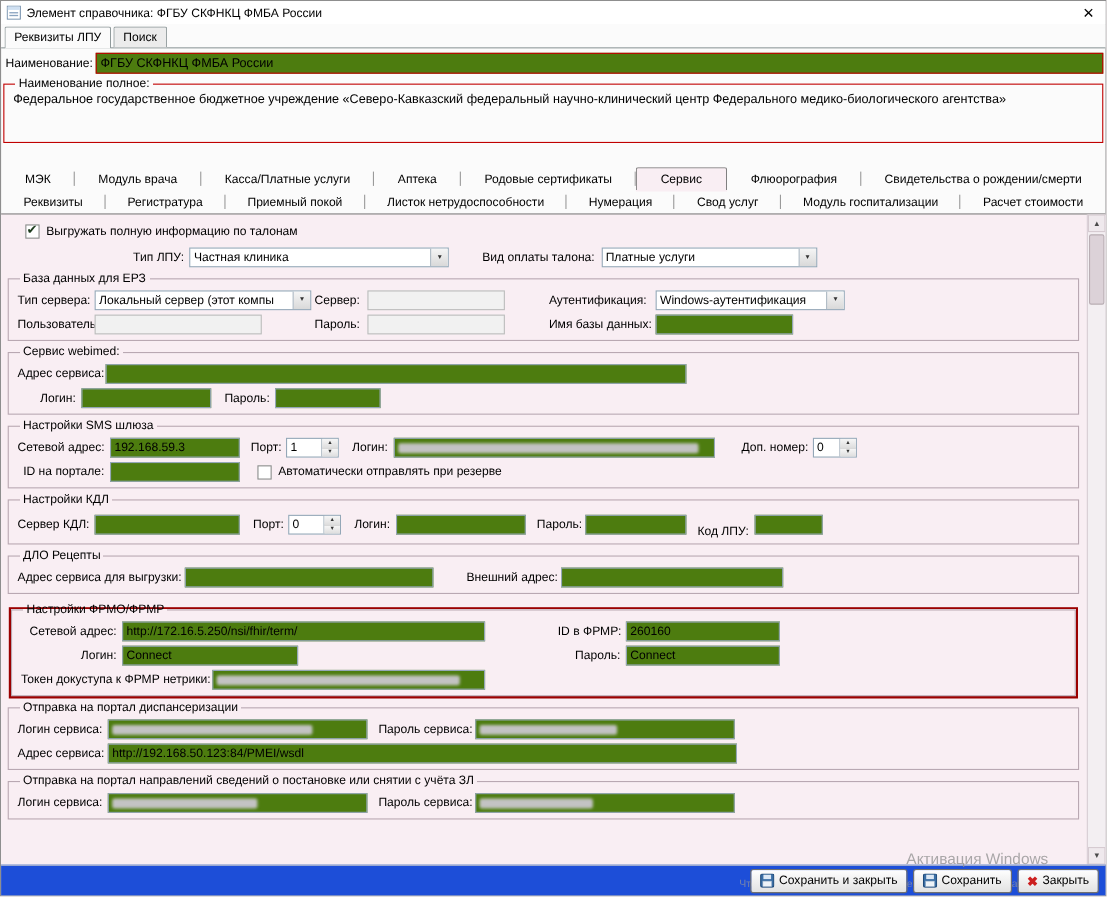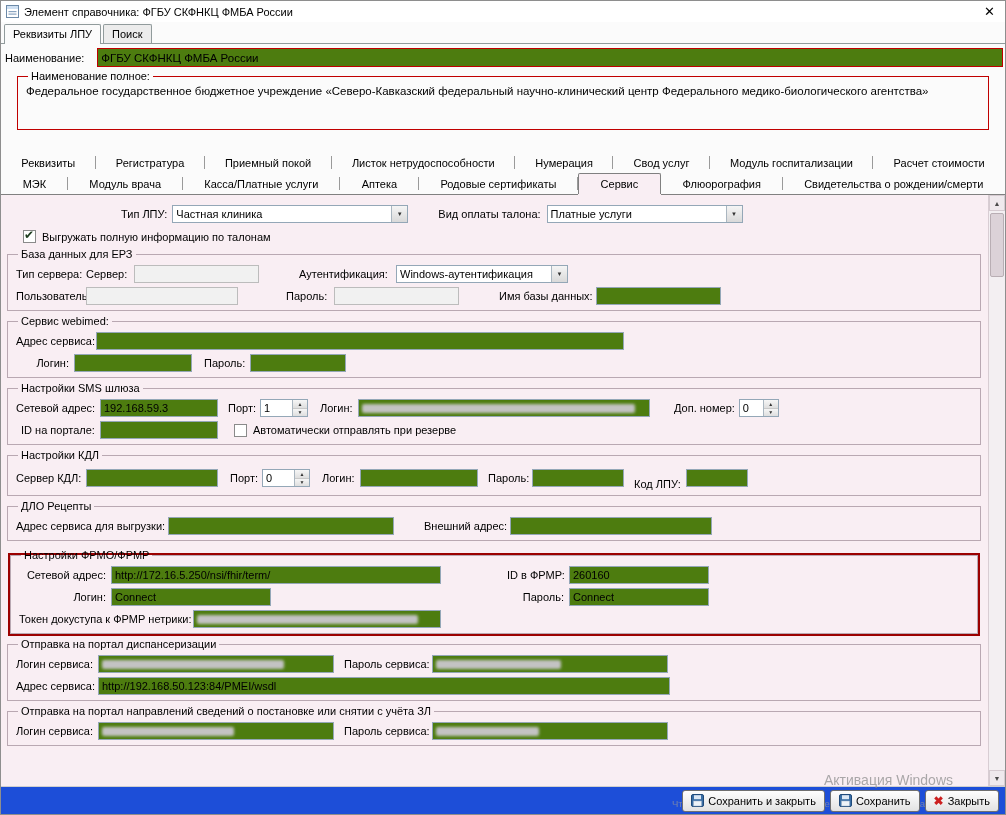--- a/index.html
+++ b/index.html
@@ -13,29 +13,29 @@
   .titlebar .title { font-size: 11px; white-space: nowrap; }
   .close-x { margin-left: auto; font-size: 13px; line-height: 1; padding: 0 4px; color: #000; cursor: default; }
   .app-icon svg { display: block; }
 
   
   .toptabs { height: 22px; flex: 0 0 auto; display: flex; align-items: flex-end; padding-left: 3px; border-bottom: 1px solid #919b9c; background: #fbfbfb; }
   .toptab { padding: 3px 8px 3px; border: 1px solid #919b9c; border-bottom: none; border-radius: 2px 2px 0 0; background: #ececec; margin-right: 2px; white-space: nowrap; }
   .toptab.active { background: #fbfbfb; margin-bottom: -1px; padding-bottom: 4px; }
 
   
-  .name-row { flex: 0 0 auto; display: flex; align-items: center; gap: 13px; padding: 4px 2px 3px 4px; }
+  .name-row { flex: 0 0 auto; display: flex; align-items: center; gap: 3px; padding: 4px 2px 3px 4px; }
   .name-row .inp { flex: 1; border-color: #c00000; height: 19px; font-size: 11.5px; }
 
   
   fieldset { border: 1px solid #aab4be; margin: 0 4px; padding: 1px 8px 5px; background: transparent; }
   legend { padding: 0 3px; margin-left: 2px; font-size: 11px; white-space: nowrap; }
   fieldset.redframe { border: 1px solid #c00000; }
 
-  .fullname { height: 60px; flex: 0 0 auto; margin: 0 16px; }
+  .fullname { height: 60px; flex: 0 0 auto; margin: 0 2px; }
   .fullname .val { font-size: 11.5px; padding-top: 2px; }
 
   
   .modtabs { flex: 0 0 auto; margin-top: 22px; }
   .mtabrow { display: flex; height: 21px; }
   .mtab { flex: 1 1 auto; display: flex; align-items: center; justify-content: center; padding: 0 8px; white-space: nowrap; position: relative; font-size: 11px; }
   .mtab:not(:last-child)::after { content: ""; position: absolute; right: 0; top: 4px; height: 13px; width: 1px; background: #9a9a9a; }
   .mtab.active { border: 1px solid #808080; border-bottom: none; background: #f9eef3; position: relative; z-index: 2; box-shadow: 0 1px 0 0 #f9eef3; border-radius: 2px 2px 0 0; }
   .mtab.active::after { display: none; }
 
@@ -108,65 +108,71 @@
     <div class="inp">ФГБУ СКФНКЦ ФМБА России</div>
   </div>
 
   <fieldset class="fullname redframe">
     <legend>Наименование полное:</legend>
     <div class="val">Федеральное государственное бюджетное учреждение «Северо-Кавказский федеральный научно-клинический центр Федерального медико-биологического агентства»</div>
   </fieldset>
 
   <div class="modtabs">
     <div class="mtabrow">
+      <div class="mtab">МЭК</div>
+      <div class="mtab">Модуль врача</div>
+      <div class="mtab">Касса/Платные услуги</div>
+      <div class="mtab">Аптека</div>
+      <div class="mtab">Родовые сертификаты</div>
+      <div class="mtab active">Сервис</div>
+      <div class="mtab">Флюорография</div>
+      <div class="mtab">Свидетельства о рождении/смерти</div>
+    </div>
+    <div class="mtabrow">
       <div class="mtab">Реквизиты</div>
       <div class="mtab">Регистратура</div>
       <div class="mtab">Приемный покой</div>
       <div class="mtab">Листок нетрудоспособности</div>
       <div class="mtab">Нумерация</div>
       <div class="mtab">Свод услуг</div>
       <div class="mtab">Модуль госпитализации</div>
       <div class="mtab">Расчет стоимости</div>
     </div>
-    <div class="mtabrow">
-      <div class="mtab">МЭК</div>
-      <div class="mtab">Модуль врача</div>
-      <div class="mtab">Касса/Платные услуги</div>
-      <div class="mtab">Аптека</div>
-      <div class="mtab">Родовые сертификаты</div>
-      <div class="mtab active">Сервис</div>
-      <div class="mtab">Флюорография</div>
-      <div class="mtab">Свидетельства о рождении/смерти</div>
-    </div>
   </div>
 
   <div class="content">
+
+    <div class="row" style="margin:7px 0 5px 20px;">
+      <span class="cb checked"></span>
+      <span class="lbl" style="margin-left:6px;">Выгружать полную информацию по талонам</span>
+    </div>
 
     <div class="row" style="margin:8px 0 0 118px;">
       <span class="lbl">Тип ЛПУ:</span>
       <div class="dd" style="width:236px; margin-left:5px;">
         <span class="dtext">Частная клиника</span>
         <span class="ddbtn">▼</span>
       </div>
       <span class="lbl" style="margin-left:30px;">Вид оплаты талона:</span>
       <div class="dd" style="width:196px; margin-left:6px;">
         <span class="dtext">Платные услуги</span>
         <span class="ddbtn">▼</span>
       </div>
     </div>
 
-    <div class="row" style="margin:7px 0 5px 20px;">
-      <span class="cb checked"></span>
-      <span class="lbl" style="margin-left:6px;">Выгружать полную информацию по талонам</span>
-    </div>
-
     <fieldset class="grp">
       <legend>База данных для ЕРЗ</legend>
       <div class="row">
         <span class="lbl" style="width:70px;">Тип сервера:</span>
+        <div style="width:200px;">
+          <div class="dd" style="width:197px;">
+            <span class="dtext">Локальный сервер (этот компы</span>
+            <span class="ddbtn">▼</span>
+          </div>
+        </div>
         <span class="lbl" style="width:48px;">Сервер:</span>
         <div class="inp dis" style="width:125px;"></div>
         <span class="lbl" style="width:95px; margin-left:40px;">Аутентификация:</span>
         <div class="dd" style="width:172px; margin-left:2px;">
           <span class="dtext">Windows-аутентификация</span>
           <span class="ddbtn">▼</span>
         </div>
       </div>
       <div class="row">
         <span class="lbl" style="width:70px;">Пользователь:</span>

